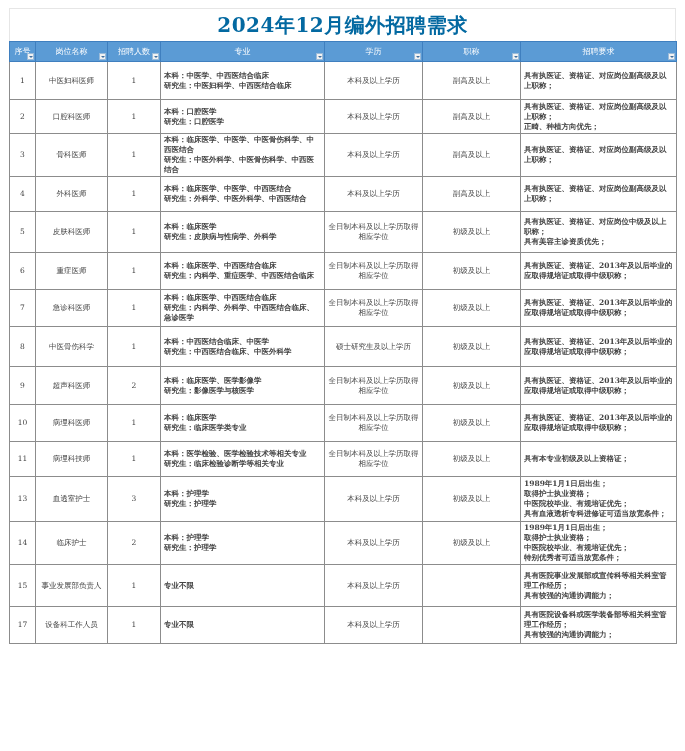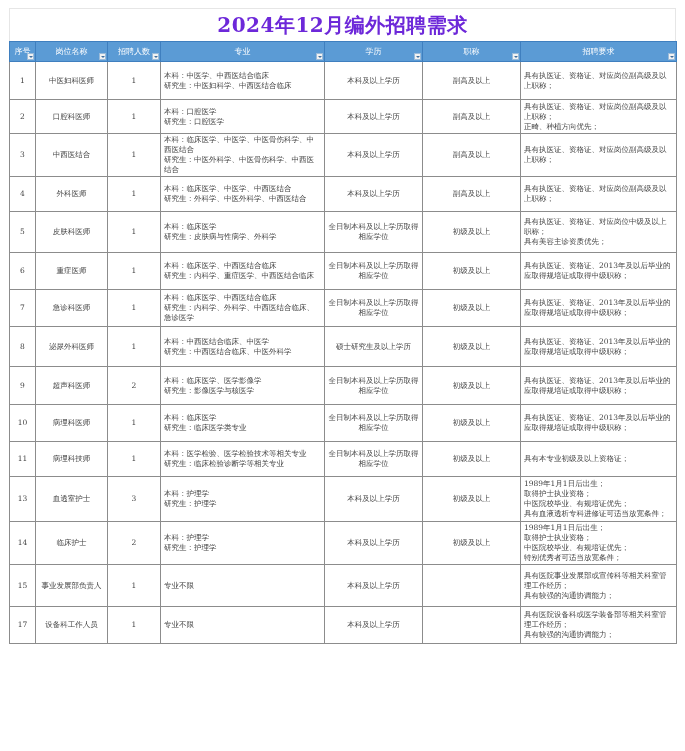--- a/index.html
+++ b/index.html
@@ -1,31 +1,31 @@
 <!DOCTYPE html>
 <html><head>
 <meta charset="utf-8">
 <style>
   html, body { margin: 0; padding: 0; background: #ffffff; }
   body { width: 685px; height: 751px; position: relative; overflow: hidden;
          font-family: "DejaVu Serif", "Liberation Serif", serif; color: #333; }
   .sheet { position: absolute; left: 9px; top: 8px; width: 667px; }
   .title { height: 32px; line-height: 32px; text-align: center; font-size: 20px; font-weight: bold;
-           color: #6d28d9; border: 1px solid #e6e6e6; border-bottom: none; letter-spacing: 0.5px; }
+           color: #0369a1; border: 1px solid #e6e6e6; border-bottom: none; letter-spacing: 0.5px; }
   table { border-collapse: collapse; width: 667px; table-layout: fixed; padding-left: 16px; }
   th { background: #5b9bd5; color: #fff; font-size: 8px; font-weight: normal; height: 19px;
        border: 1px solid #3f7fbf; position: relative; padding: 0; }
   th .lbl { display: block; text-align: center; }
   th .dd { position: absolute; right: 1px; bottom: 1px; width: 7px; height: 7px; background: #f2f2f2;
            border: 1px solid #9bbbd9; box-sizing: border-box; }
   th .dd::after { content: ""; position: absolute; left: 1px; top: 2px; border-left: 2px solid transparent;
            border-right: 2px solid transparent; border-top: 2px solid #3f6f9f; }
   td { border: 1px solid #8c8c8c; font-size: 7.5px; line-height: 10px; padding: 1px 3px; color: #444; vertical-align: middle; }
   td.c { text-align: center; }
-  td.l { text-align: left; }
+  td.l { text-align: left; font-weight: bold; }
   .line { display: block; }
   .total td { height: 20px; }
 </style>
 </head>
 <body>
 
 <div class="sheet">
   <div class="title">2024年12月编外招聘需求</div>
   <table>
     <colgroup>
@@ -94,21 +94,21 @@
           </td>
           <td class="c">本科及以上学历</td>
           <td class="c">副高及以上</td>
           <td class="l">
             <span class="line">具有执医证、资格证、对应岗位副高级及以上职称；</span>
             <span class="line">正畸、种植方向优先；</span>
           </td>
         </tr>
         <tr style="height: 40px;">
           <td class="c">3</td>
-          <td class="c">中西医结合</td>
+          <td class="c">骨科医师</td>
           <td class="c">1</td>
           <td class="l">
             <span class="line">本科：临床医学、中医学、中医骨伤科学、中西医结合</span>
             <span class="line">研究生：中医外科学、中医骨伤科学、中西医结合</span>
           </td>
           <td class="c">本科及以上学历</td>
           <td class="c">副高及以上</td>
           <td class="l">
             <span class="line">具有执医证、资格证、对应岗位副高级及以上职称；</span>
           </td>
@@ -165,21 +165,21 @@
             <span class="line">研究生：内科学、外科学、中西医结合临床、急诊医学</span>
           </td>
           <td class="c">全日制本科及以上学历取得相应学位</td>
           <td class="c">初级及以上</td>
           <td class="l">
             <span class="line">具有执医证、资格证、2013年及以后毕业的应取得规培证或取得中级职称；</span>
           </td>
         </tr>
         <tr style="height: 40px;">
           <td class="c">8</td>
-          <td class="c">泌尿外科医师</td>
+          <td class="c">中医骨伤科学</td>
           <td class="c">1</td>
           <td class="l">
             <span class="line">本科：中西医结合临床、中医学</span>
             <span class="line">研究生：中西医结合临床、中医外科学</span>
           </td>
           <td class="c">硕士研究生及以上学历</td>
           <td class="c">初级及以上</td>
           <td class="l">
             <span class="line">具有执医证、资格证、2013年及以后毕业的应取得规培证或取得中级职称；</span>
           </td>

